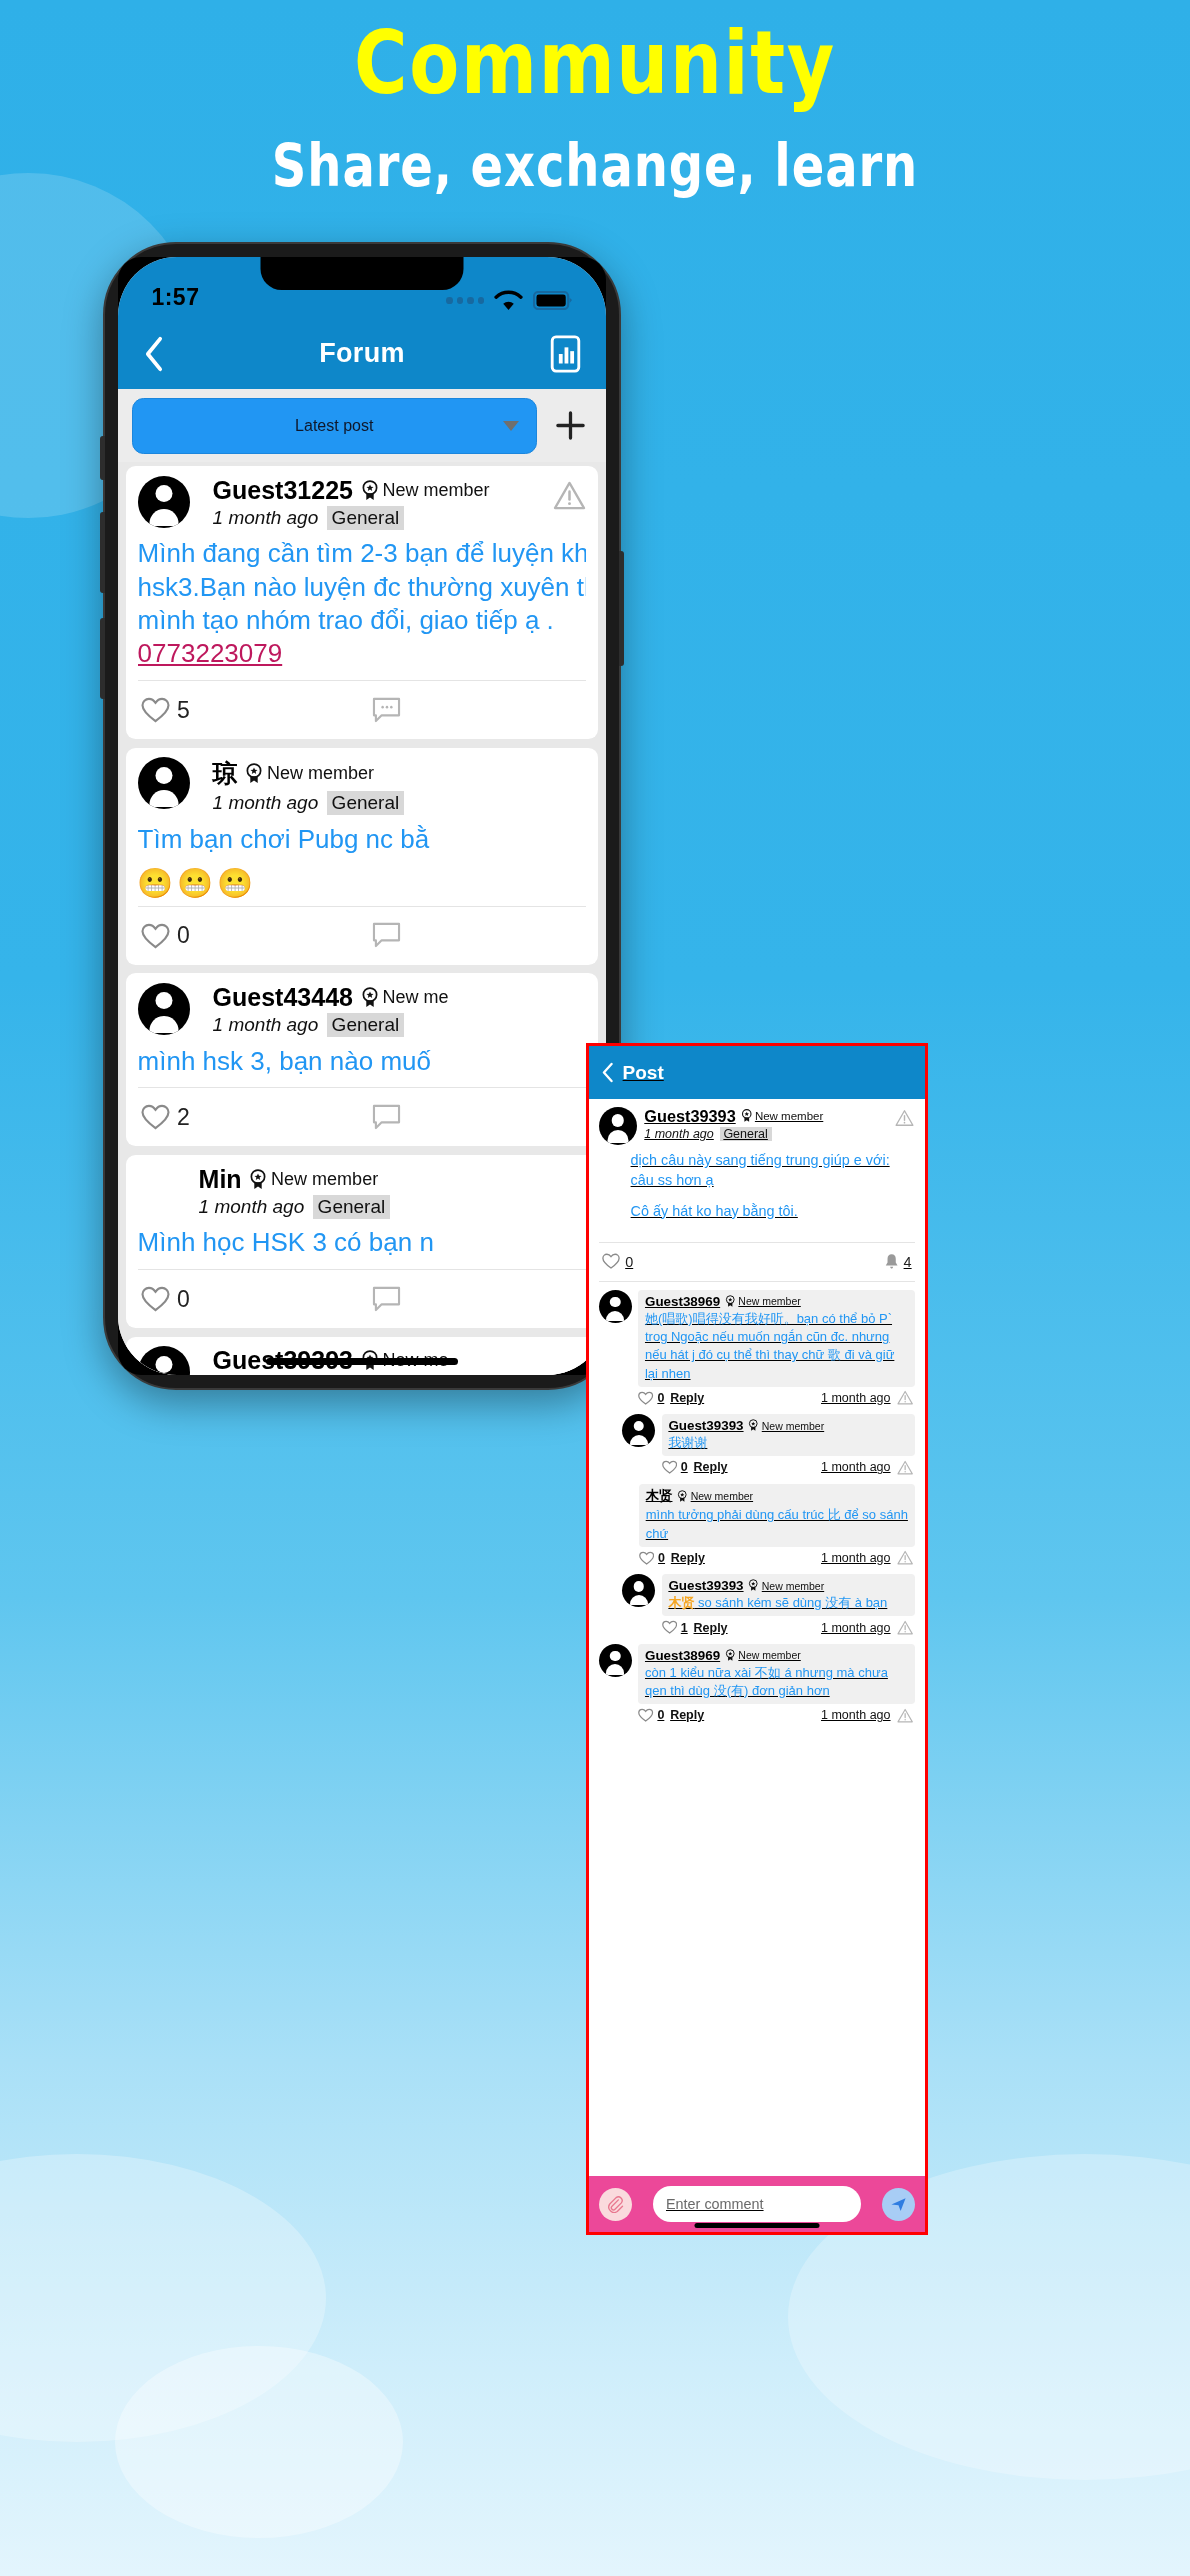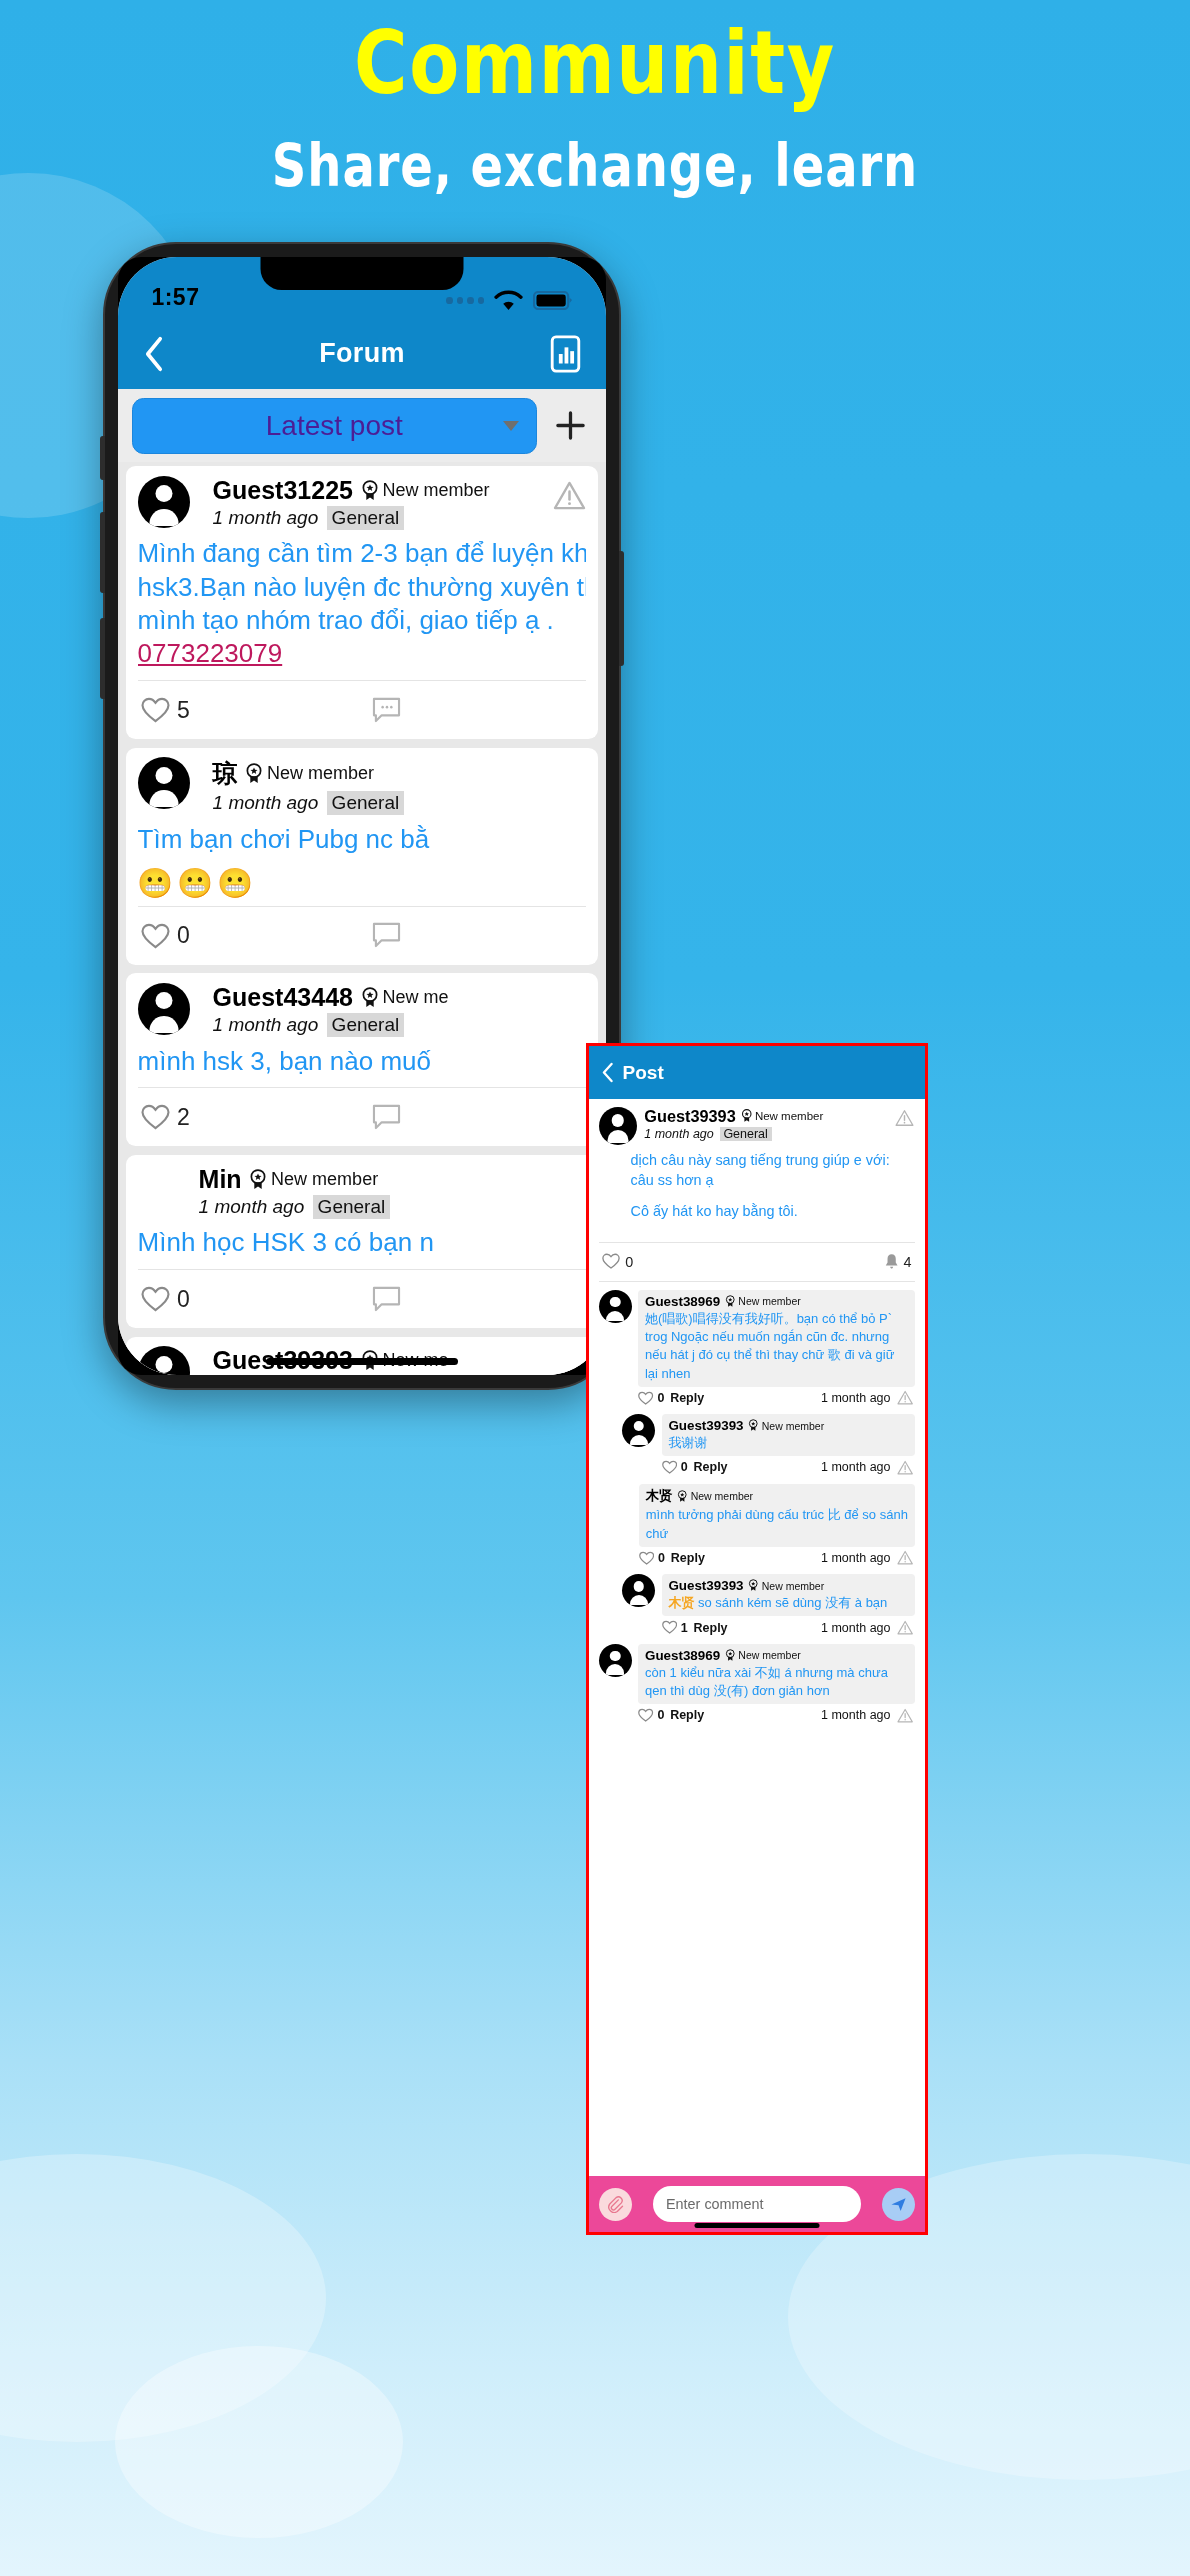--- a/index.html
+++ b/index.html
@@ -116,21 +116,21 @@
   
   .filterbar {
     height: 73px; background: #ececec;
     display: flex; align-items: center; padding: 0 13.4px; gap: 11.5px;
   }
   .dropdown {
     flex: 1; height: 56px; background: #2196f3;
     border-radius: 11.5px; display: flex; align-items: center; justify-content: center;
     position: relative; border: 1px solid #1b86dd;
   }
-  .dropdown-label { color: #4c1d95; font-size: 28px; }
+  .dropdown-label { color: #0f172a; font-size: 16px; }
   .dd-caret {
     position: absolute; right: 17px; top: 50%; transform: translateY(-50%);
     width: 0; height: 0; border-left: 8.6px solid transparent; border-right: 8.6px solid transparent;
     border-top: 10.5px solid #6f6f6f;
   }
   .add-btn {
     width: 44px; height: 56px; display: flex; align-items: center; justify-content: center;
     color: #222; font-size: 40px; font-weight: 300; line-height: 1;
   }
 
@@ -195,21 +195,21 @@
 
   
   .overlay {
     position: absolute;
     left: 586px; top: 1043px;
     width: 342px; height: 1192px;
     border: 3.8px solid #ff0000;
     background: #fff;
     z-index: 20;
     overflow: hidden;
-    display: flex; flex-direction: column;
+    display: flex; flex-direction: column; text-decoration: underline;
   }
   .ov-nav {
     height: 53px; background: #0e87c9; display: flex; align-items: center;
     gap: 9.6px; padding: 0 11.5px; flex: 0 0 53px;
   }
   .ov-nav-title { color: #fff; font-size: 19px; font-weight: bold; }
   .ov-scroll { flex: 1; overflow: hidden; background: #fff; }
 
   .ov-post { padding: 7.7px 9.6px 0 9.6px; }
   .ov-head { display: flex; gap: 7.7px; position: relative; }

